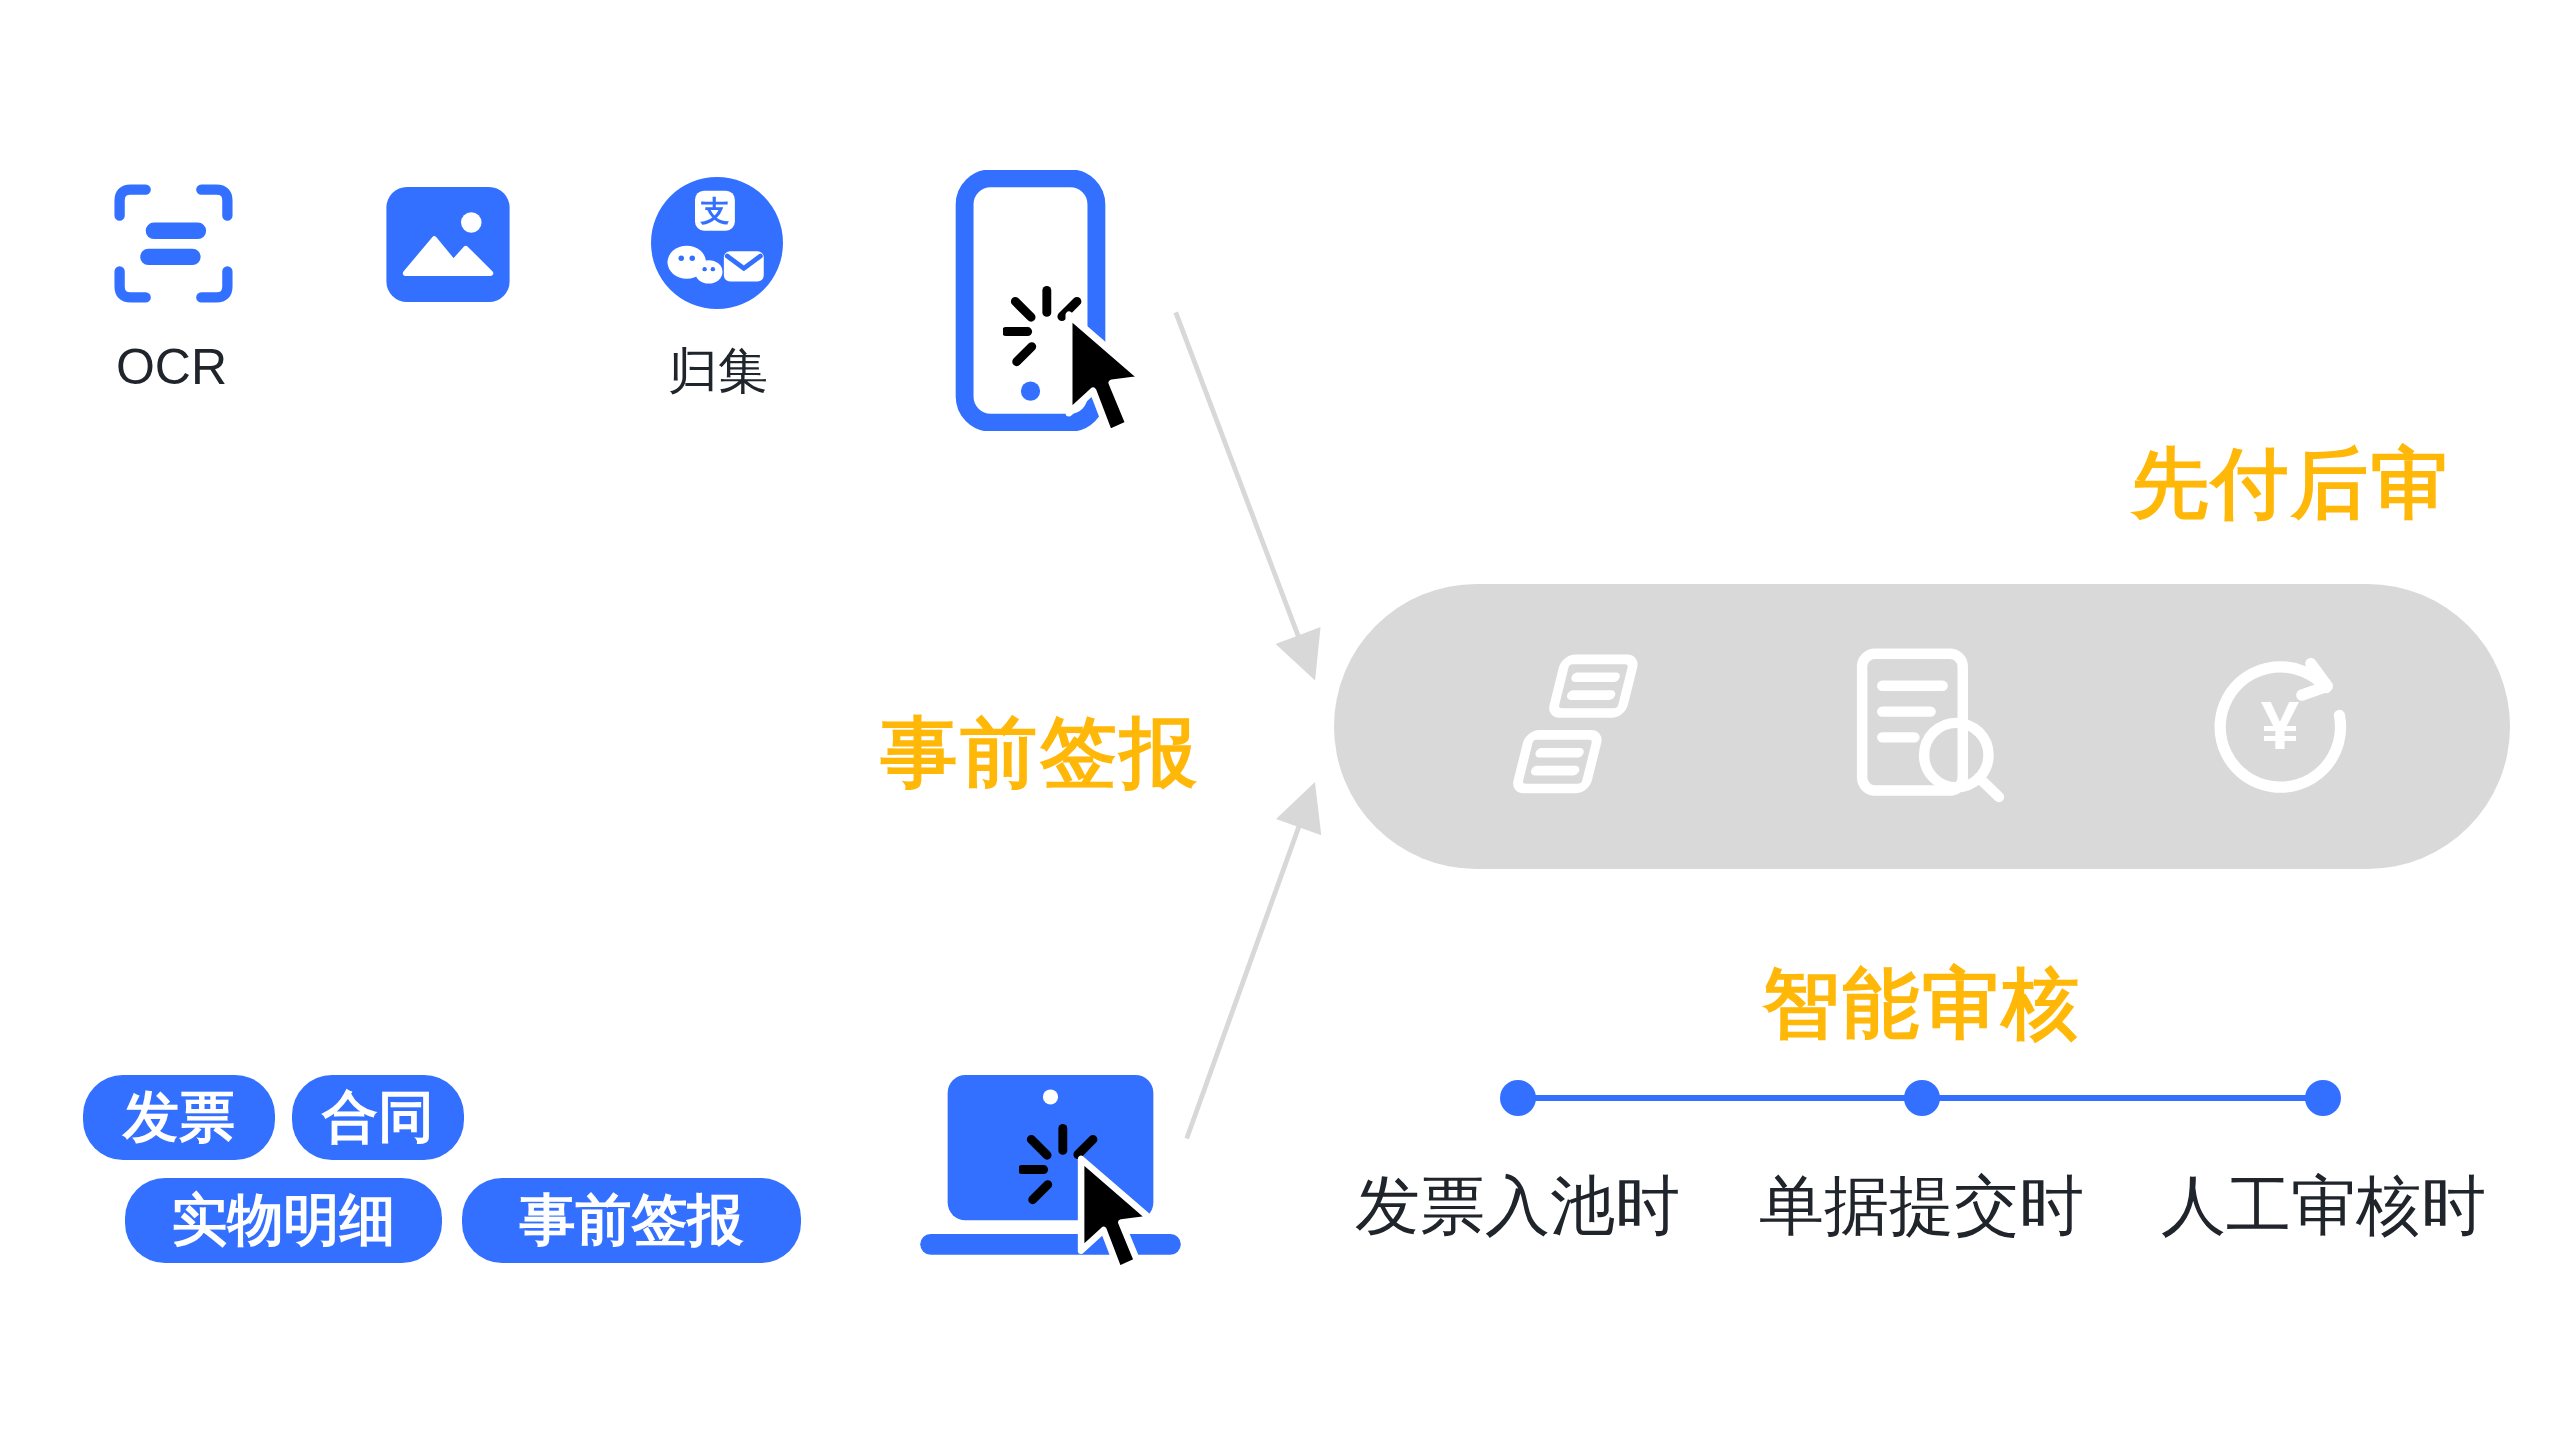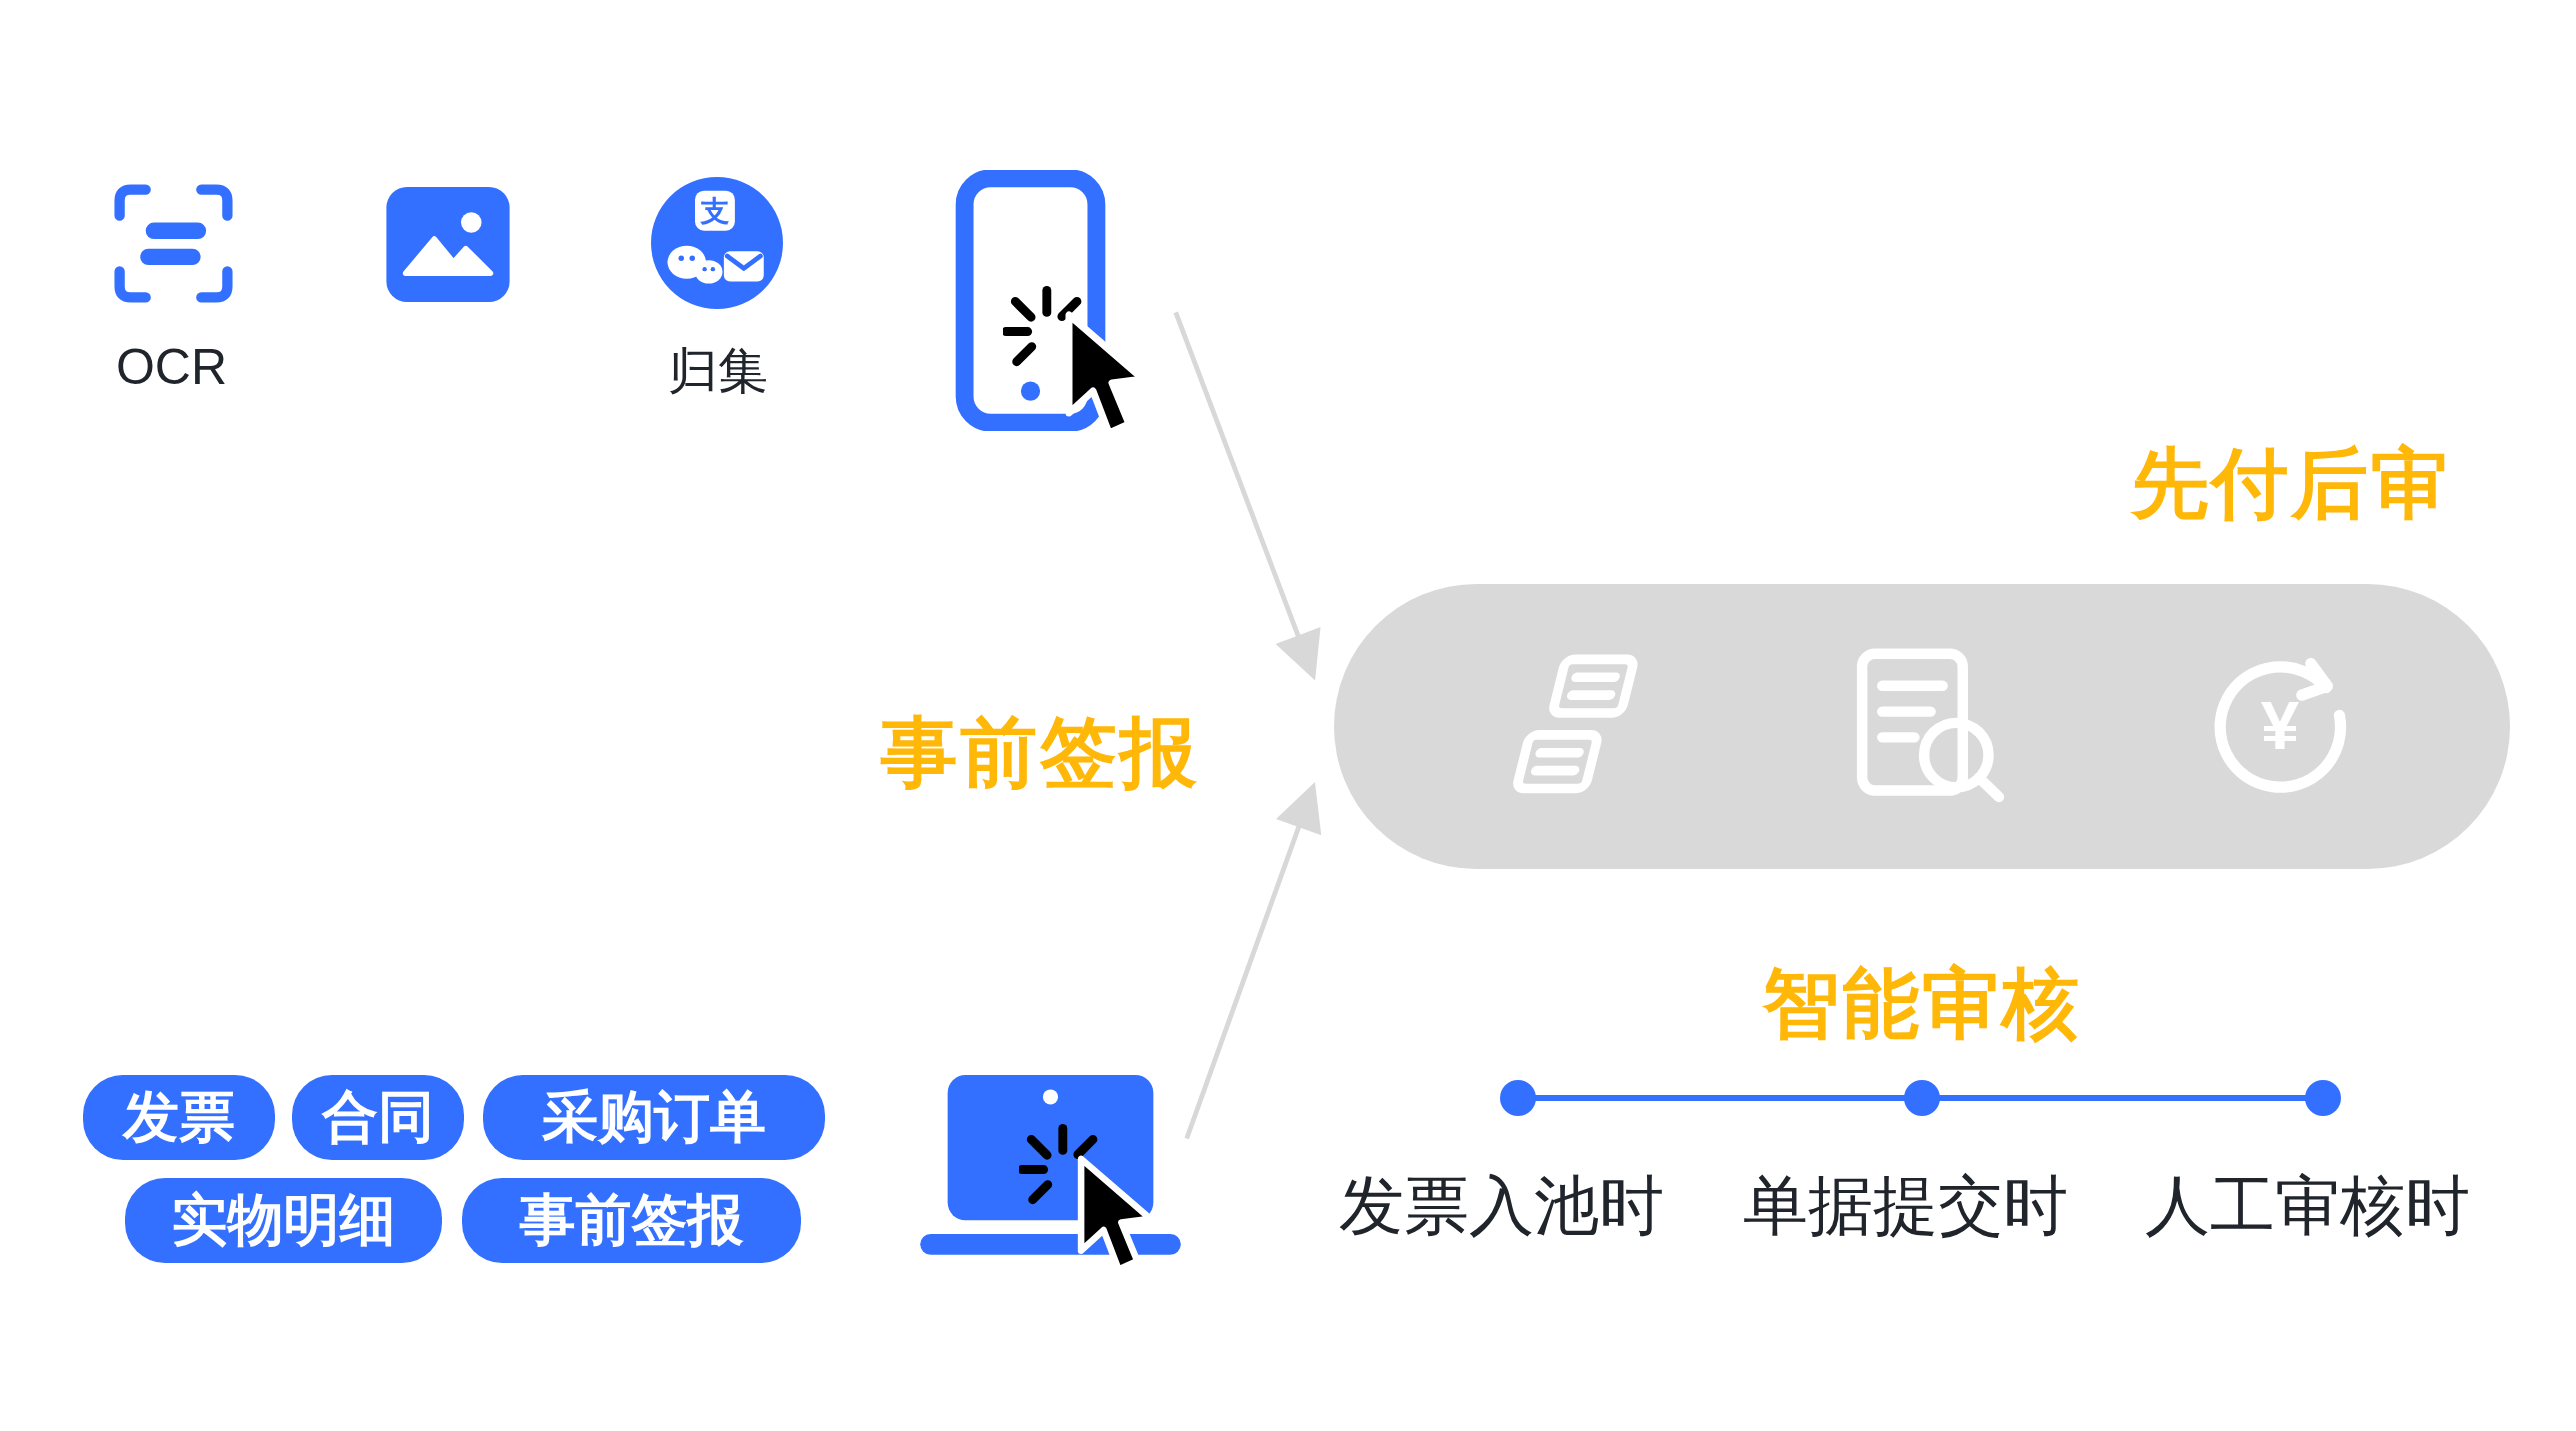--- a/index.html
+++ b/index.html
@@ -54,21 +54,21 @@
   }
   .timeline-dot{
     position:absolute;
     width:36px;
     height:36px;
     border-radius:50%;
     background:#3370ff;
   }
   .tl-label{
     position:absolute;
-    text-align:left;
+    text-align:center;
     font-size:65px;
     font-weight:500;
     color:#20242b;
     white-space:nowrap;
   }
 </style>
 </head>
 <body>
 
 <div class="canvas">
@@ -172,21 +172,20 @@
   <div class="timeline-line" style="left:1518px;top:1095px;width:806px"></div>
   <div class="timeline-dot" style="left:1500px;top:1080px"></div>
   <div class="timeline-dot" style="left:1904px;top:1080px"></div>
   <div class="timeline-dot" style="left:2305px;top:1080px"></div>
   <div class="tl-label" style="left:1339px;top:1162px;width:357px">发票入池时</div>
   <div class="tl-label" style="left:1743px;top:1162px;width:357px">单据提交时</div>
   <div class="tl-label" style="left:2145px;top:1162px;width:357px">人工审核时</div>
 
   <div class="tag" style="left:83px;top:1075px;width:192px">发票</div>
   <div class="tag" style="left:292px;top:1075px;width:172px">合同</div>
-  <div class="tag" style="left:483px;top:1075px;width:342px">采购订单</div>
   <div class="tag" style="left:125px;top:1178px;width:317px">实物明细</div>
   <div class="tag" style="left:462px;top:1178px;width:339px">事前签报</div>
 
   <div class="abs" style="left:913px;top:1075px;width:288px;height:240px">
     <svg class="abs" style="left:6.9px;top:0" width="261" height="192" viewBox="0 0 380 280">
       <rect x="40" y="0" width="300" height="212" rx="26" fill="#3370ff"></rect>
       <circle cx="190" cy="32" r="11" fill="#ffffff"></circle>
       <rect x="0" y="232" width="380" height="30" rx="15" fill="#3370ff"></rect>
     </svg>
     <svg class="abs" style="left:106px;top:48px" width="89" height="89" viewBox="0 0 130 130">

